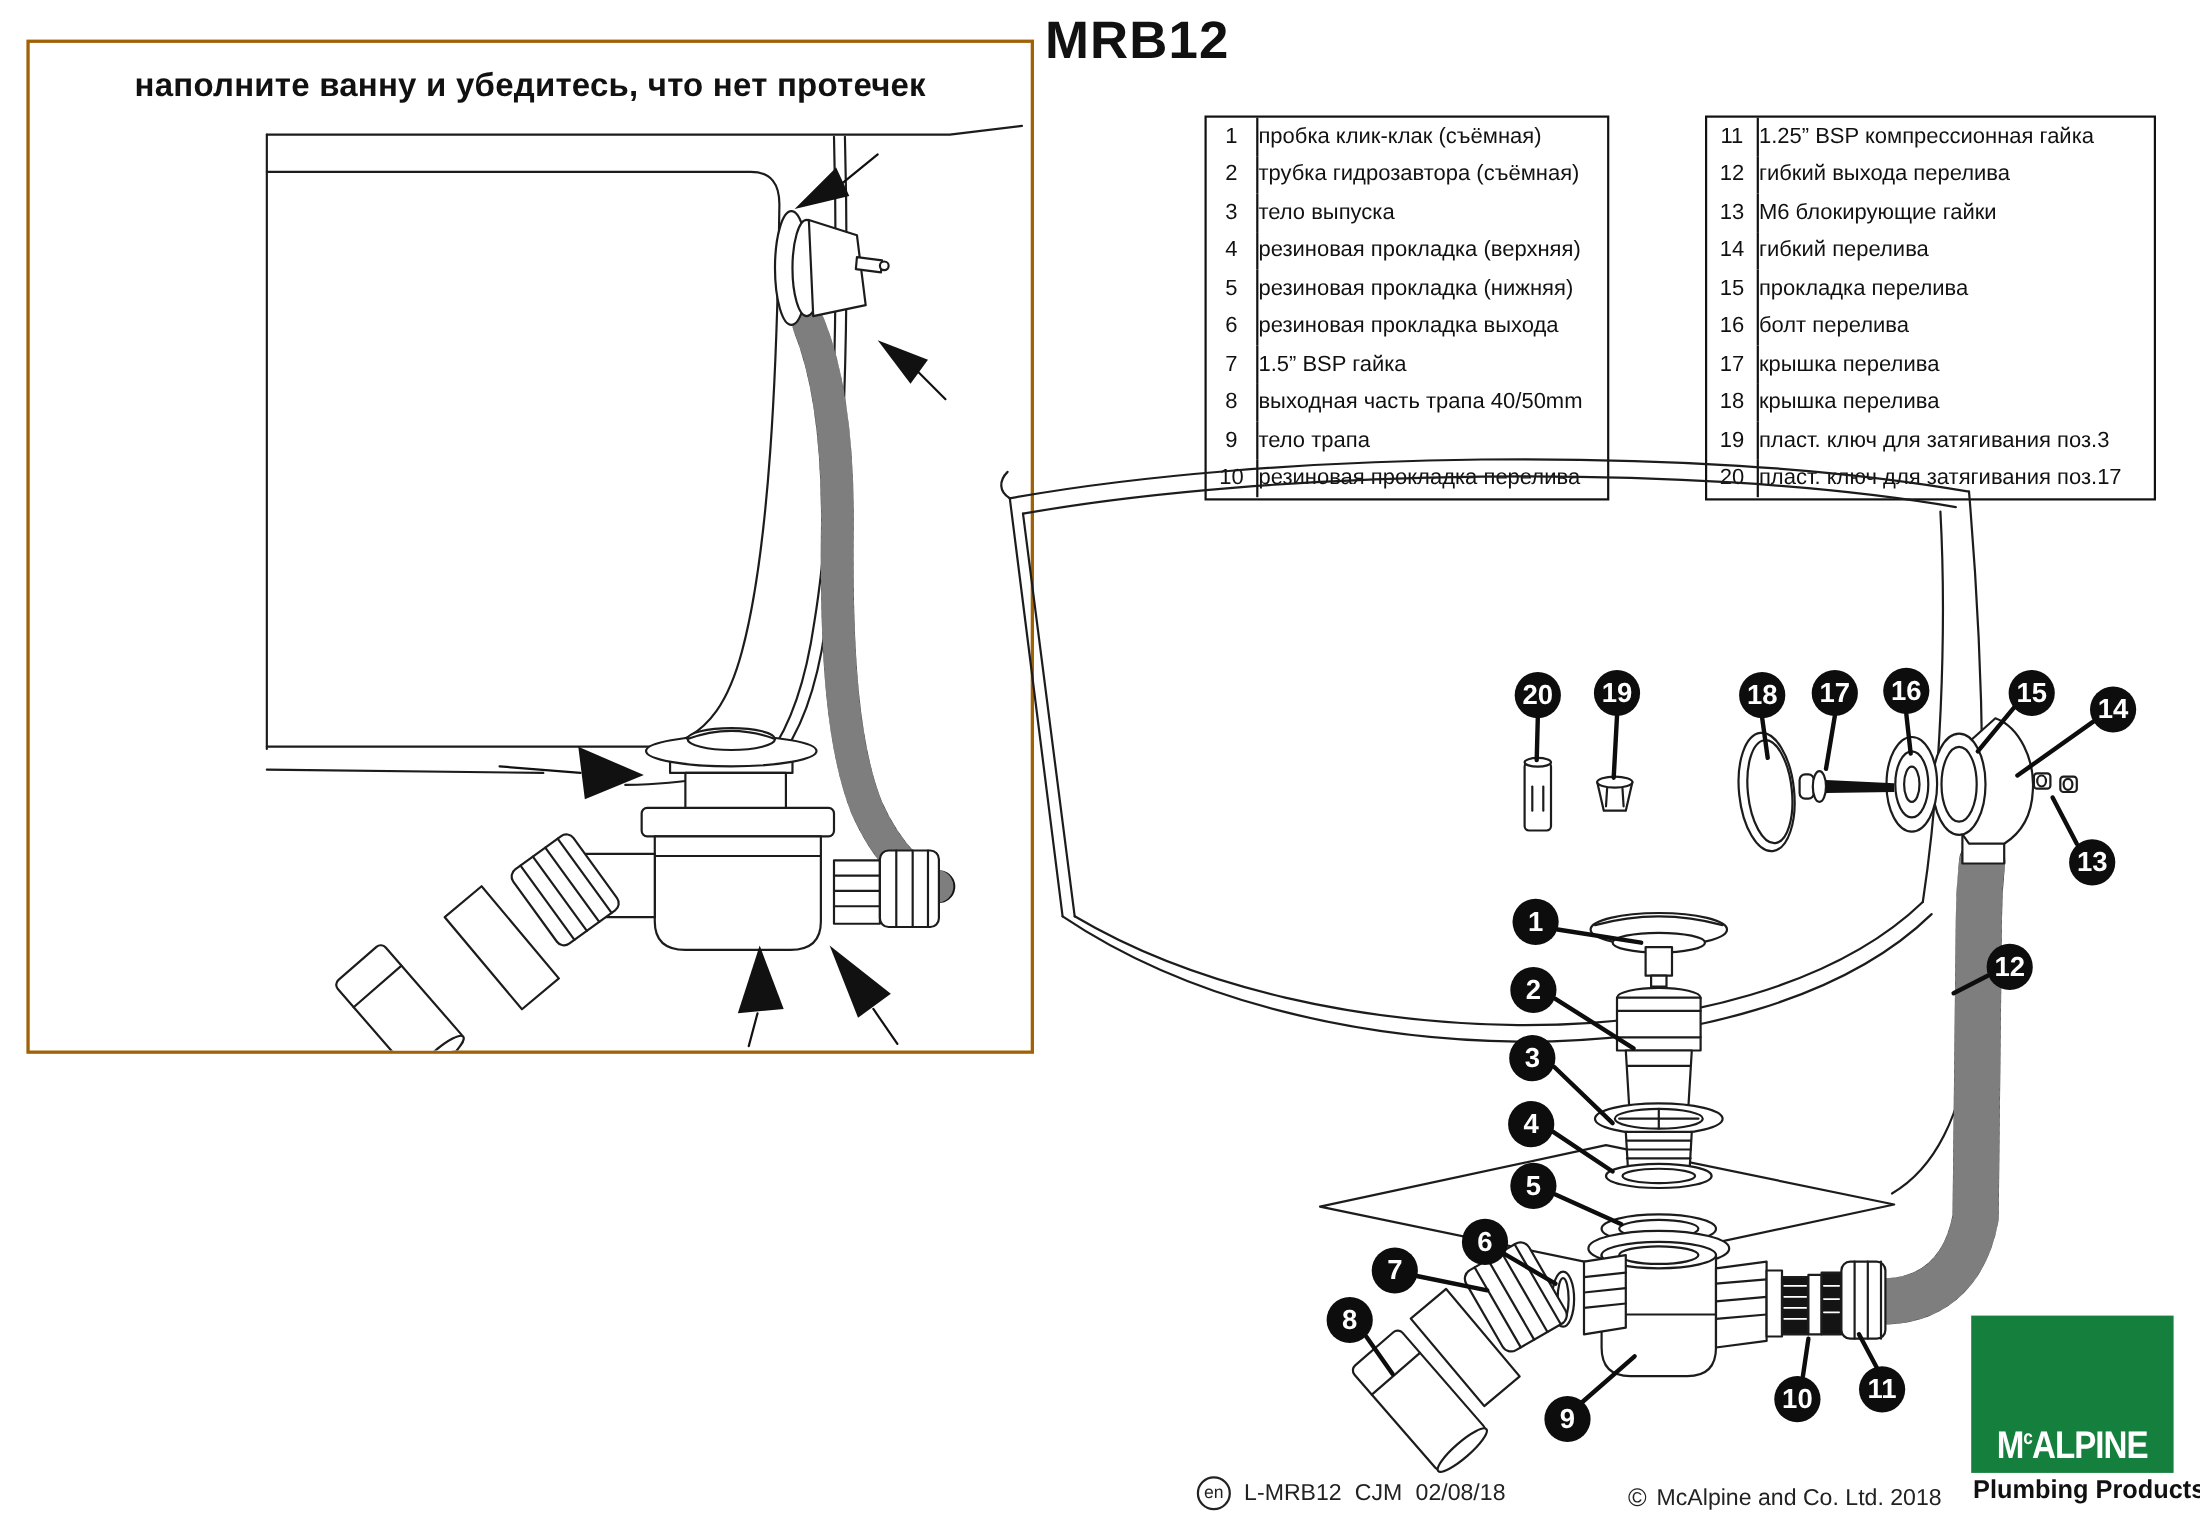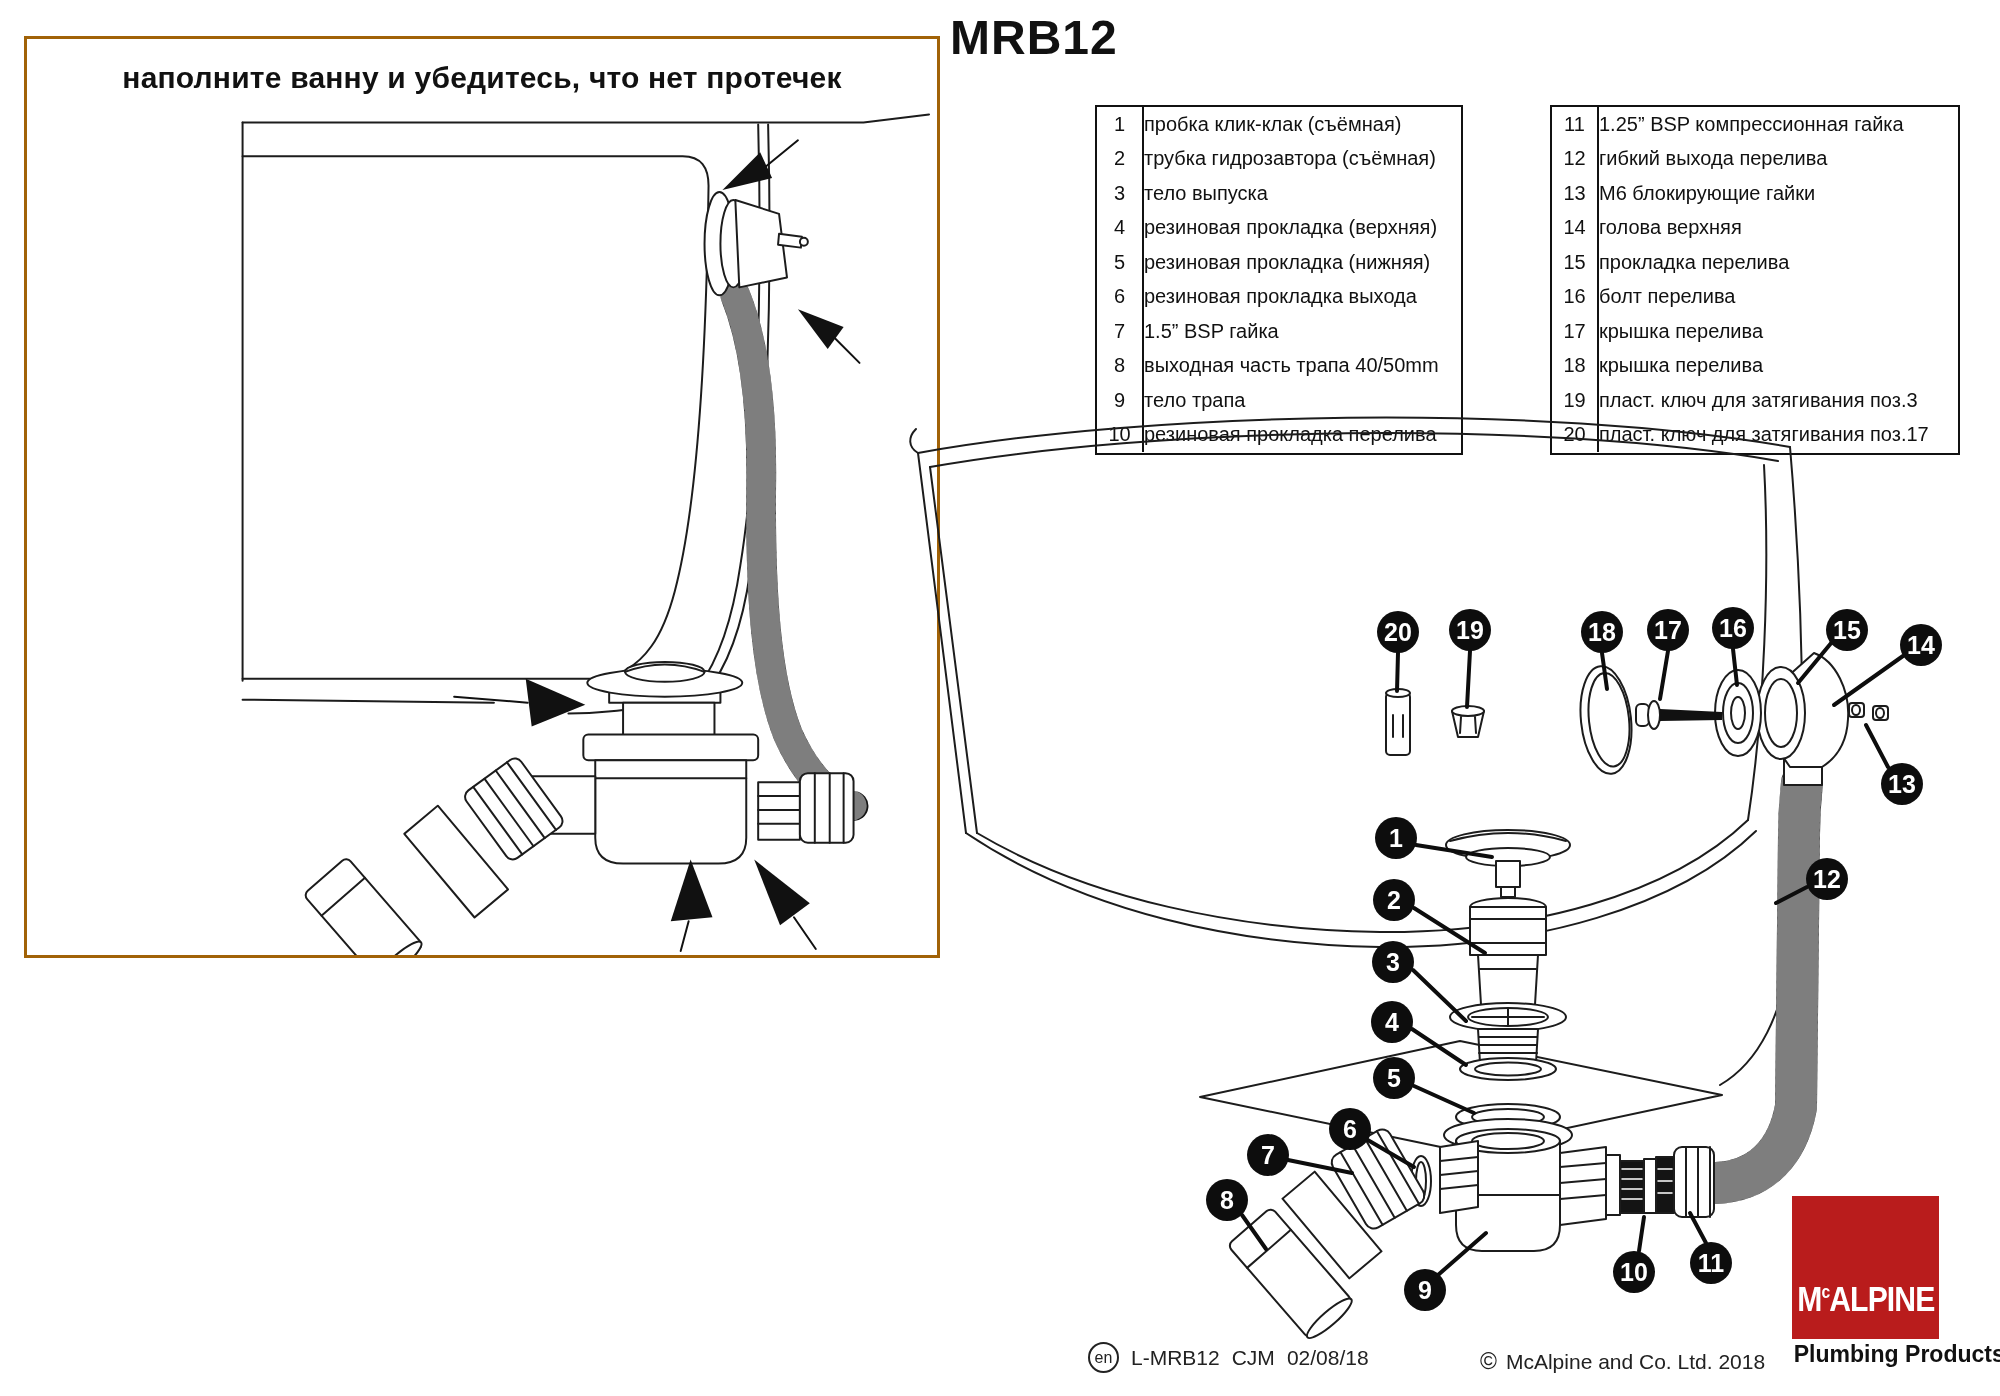--- a/index.html
+++ b/index.html
@@ -58,22 +58,22 @@
     display:flex; align-items:center; justify-content:center; font-size:16px;
   }
   .footer-copy {
     position:absolute; left:1480px; top:1348px; display:flex; align-items:center;
     gap:9px; font-size:21px; color:#222;
   }
   .copy-sym { font-size:23px; }
   
   .logo { position:absolute; left:1792px; top:1196px; width:172px; }
   .logo-square {
-    width:147px; height:143px; background:#b91c1c;
-    display:flex; align-items:flex-end; justify-content:center; padding-bottom:20px;
+    width:184px; height:143px; background:#15803d;
+    display:flex; align-items:flex-end; justify-content:center; padding-bottom:5px;
   }
   .logo-brand {
     color:#fff; font-weight:bold; font-size:35px; letter-spacing:-1px;
     transform:scaleX(0.86); white-space:nowrap;
   }
   .logo-brand .sup { font-size:0.52em; vertical-align:super; }
   .logo-tagline {
     margin-top:2px; text-align:center; font-weight:bold; font-size:23.5px;
     color:#111; transform:scaleX(0.98); white-space:nowrap;
   }
@@ -229,21 +229,21 @@
     <div class="prow">
         <div class="pnum">12</div>
         <div class="pdesc">гибкий выхода перелива</div>
       </div>
     <div class="prow">
         <div class="pnum">13</div>
         <div class="pdesc">М6 блокирующие гайки</div>
       </div>
     <div class="prow">
         <div class="pnum">14</div>
-        <div class="pdesc">голова верхняя</div>
+        <div class="pdesc">гибкий перелива</div>
       </div>
     <div class="prow">
         <div class="pnum">15</div>
         <div class="pdesc">прокладка перелива</div>
       </div>
     <div class="prow">
         <div class="pnum">16</div>
         <div class="pdesc">болт перелива</div>
       </div>
     <div class="prow">

